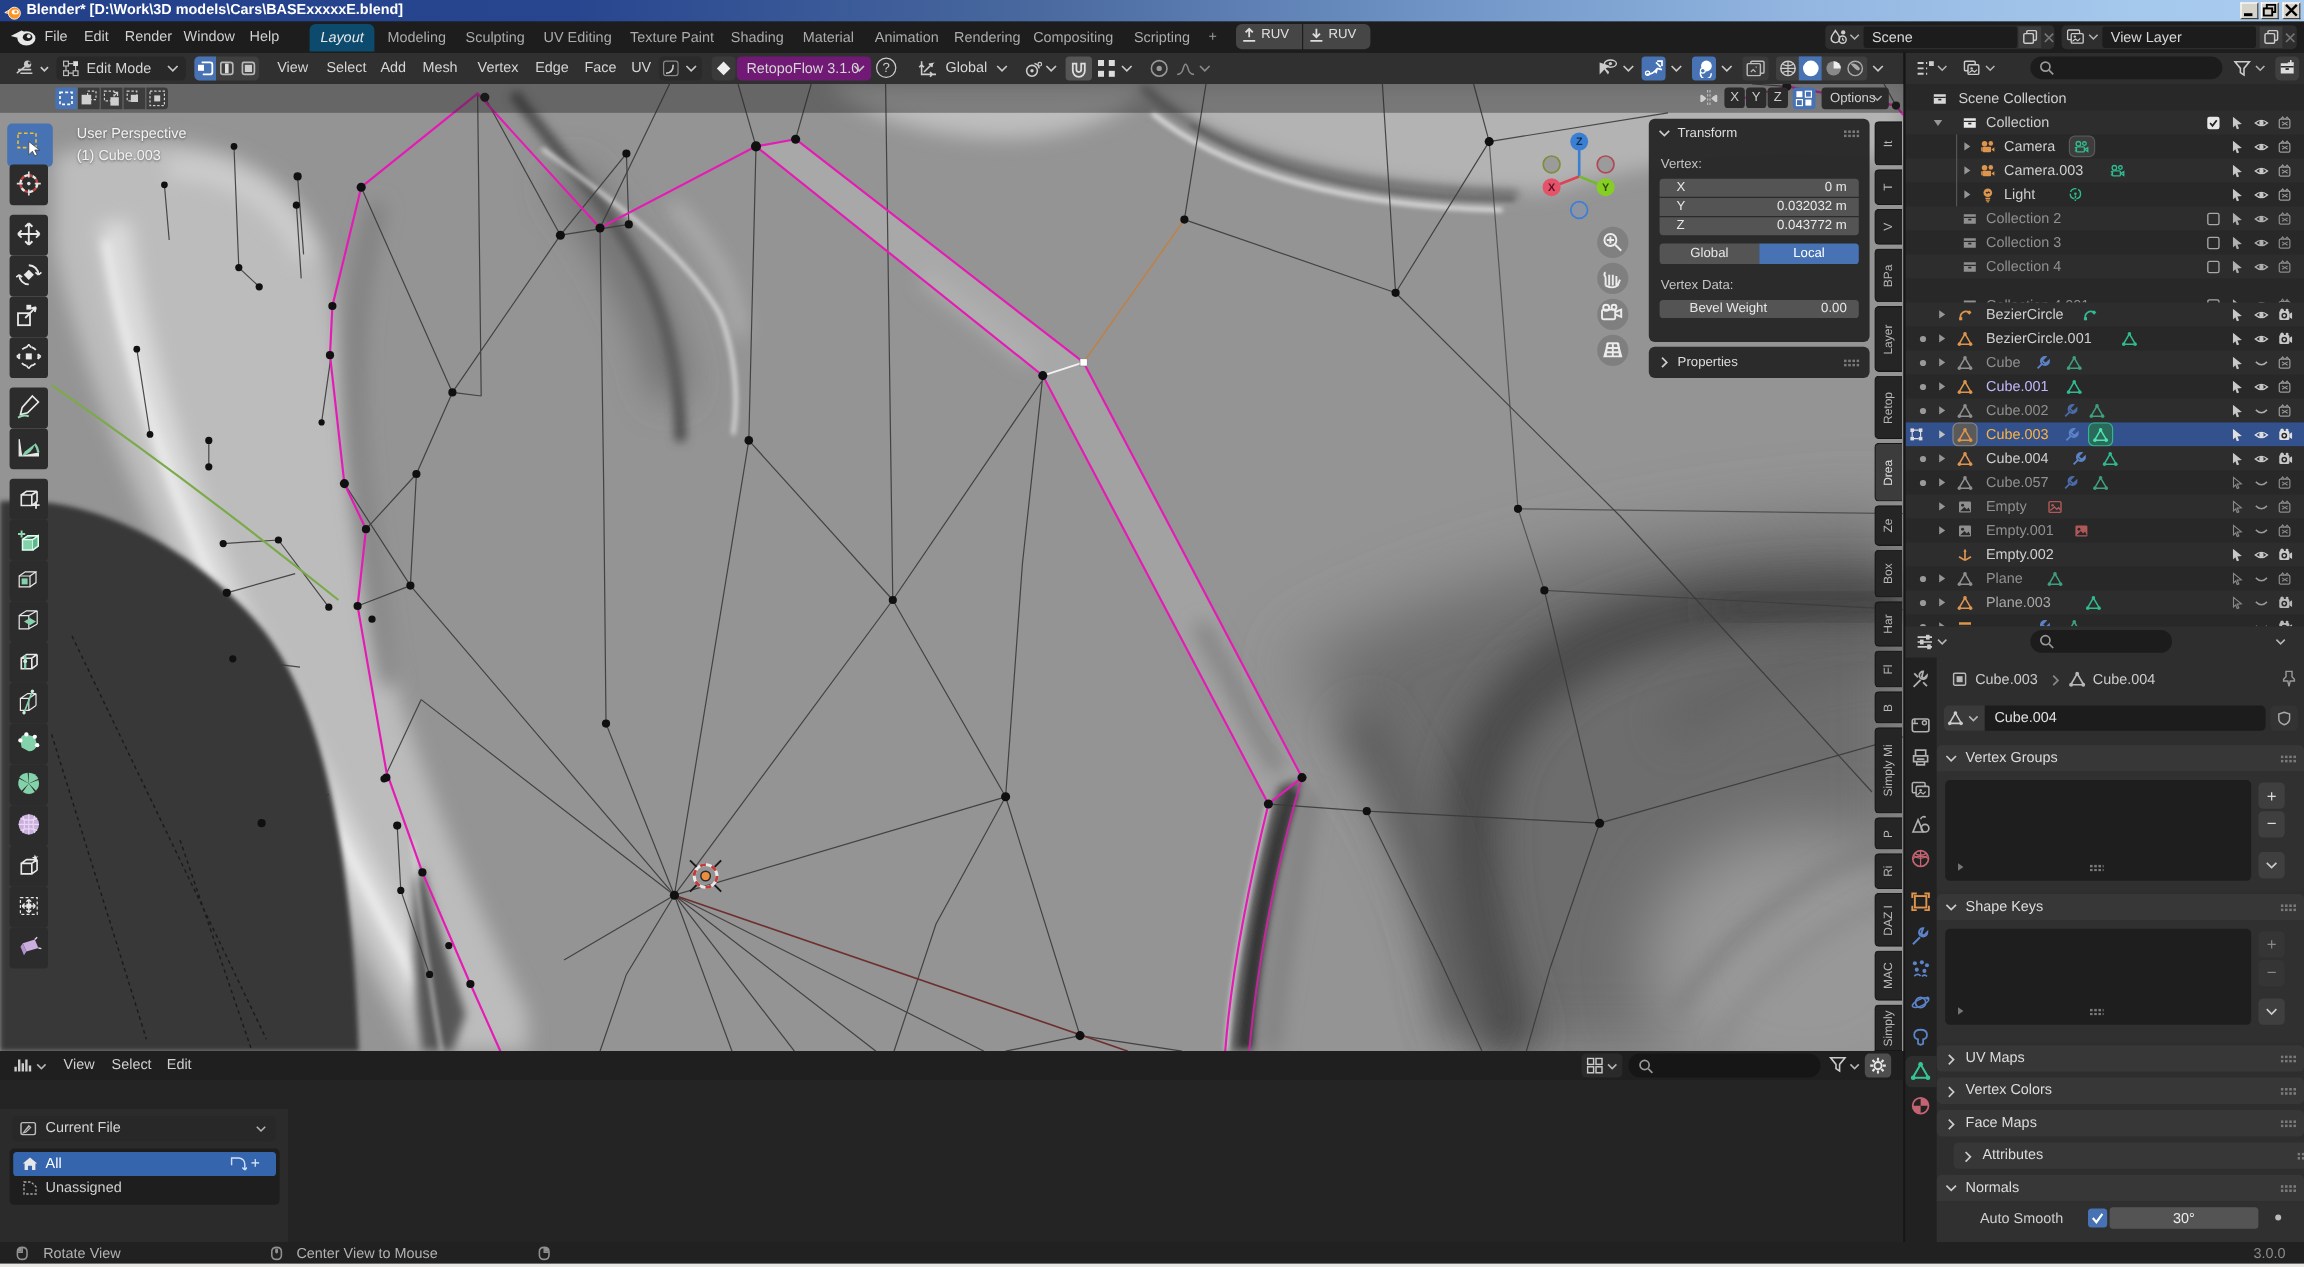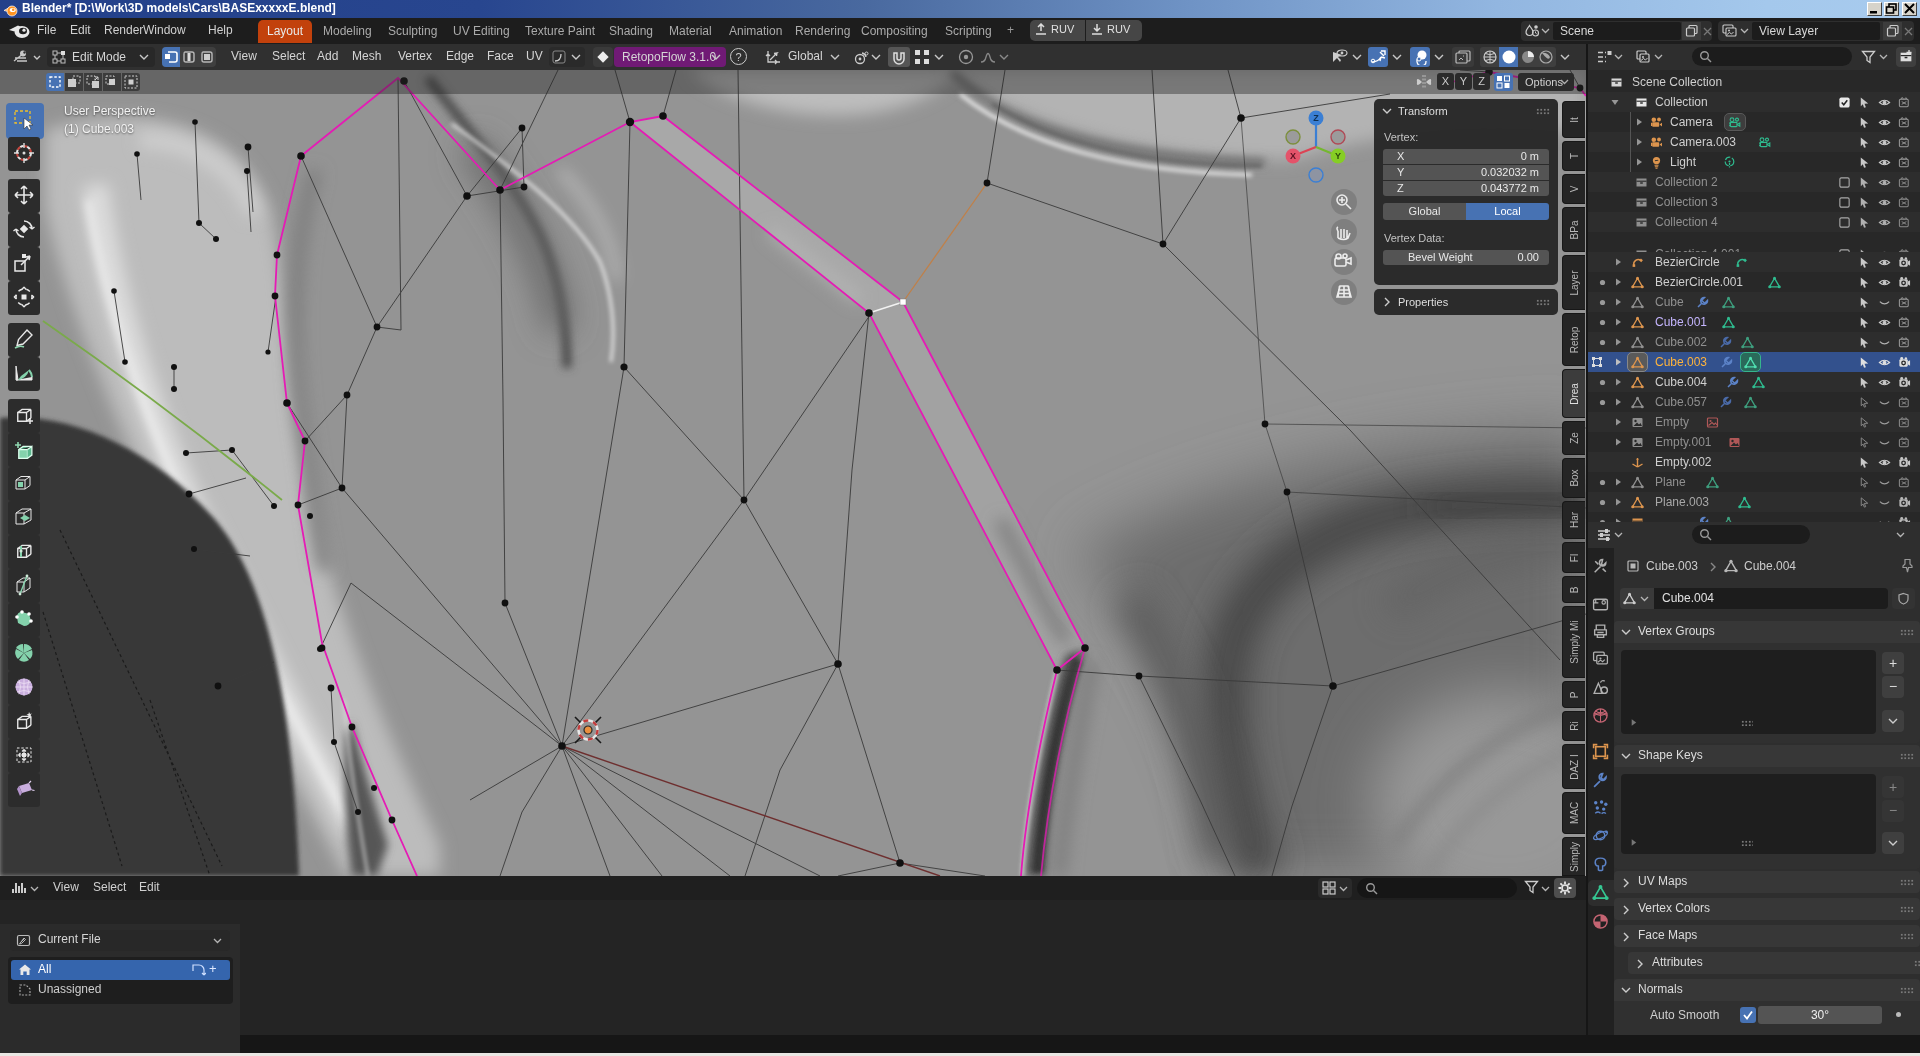--- a/index.html
+++ b/index.html
@@ -13,21 +13,21 @@
   background:linear-gradient(90deg,#23408a 0%, #28468f 25%, #49699f 45%, #6f93c5 62%, #92b6e0 78%, #a4c8ec 92%, #a8cbee 100%); }
 #titlebar .ttext { position:absolute; left:22px; top:1px; color:#fff; font-size:12px; font-weight:bold; letter-spacing:0px; }
 .winbtn { position:absolute; top:2px; width:15px; height:14px; background:#d6d3ca;
   border-top:1px solid #fff; border-left:1px solid #fff; border-right:1.5px solid #404040; border-bottom:1.5px solid #404040;
   color:#000; font-size:9px; text-align:center; line-height:12px; font-weight:bold;}
 
 
 #topbar { position:absolute; left:0; top:18px; width:1920px; height:26px; background:#1d1d1d; color:#d0d0d0; font-size:12px; }
 #topbar .m { position:absolute; top:5px; }
 .wtab { position:absolute; top:2px; height:23px; line-height:23px; padding:0 9px; color:#ababab; border-radius:5px 5px 0 0; }
-.wtab.act { background:#c2410c; color:#e8e8e8; }
+.wtab.act { background:#0c4a6e; color:#e8e8e8;font-style:italic; }
 
 
 #vphead { position:absolute; left:0; top:44px; width:1586px; height:26px; background:#303030; color:#d5d5d5; font-size:12px; }
 #vphead .m { position:absolute; top:5px; }
 .hbtn { position:absolute; background:#282828; border-radius:4px; color:#d5d5d5; }
 
 
 #vp { position:absolute; left:0; top:70px; width:1586px; height:806px; background:#ababab; overflow:hidden; }
 #toolsettings { position:absolute; left:0; top:0; width:1586px; height:24px; background:rgba(38,38,38,0.42); }
 #vptext { position:absolute; left:64px; top:34px; color:#f2f2f2; font-size:12px; text-shadow:0 1px 2px rgba(0,0,0,.5); }
@@ -110,21 +110,21 @@
 <div id="topbar">
   <svg class="abs" style="left:8px;top:4px" width="24" height="18" viewBox="0 0 24 18">
     <ellipse cx="14" cy="10" rx="7.5" ry="6" fill="#e8e8e8"></ellipse>
     <ellipse cx="15" cy="9" rx="4" ry="3.2" fill="#1d1d1d"></ellipse>
     <circle cx="16" cy="8.2" r="1.6" fill="#e8e8e8"></circle>
     <path d="M1,8 L10,3.5 L13,5 L6.5,9.5 Z" fill="#e8e8e8"></path>
   </svg>
   <div class="m" style="left:37px">File</div>
   <div class="m" style="left:70px">Edit</div>
   <div class="m" style="left:104px">Render</div>
-  <div class="m" style="left:143px">Window</div>
+  <div class="m" style="left:153px">Window</div>
   <div class="m" style="left:208px">Help</div>
   <div class="wtab act" style="left:258px">Layout</div>
   <div class="wtab" style="left:314px">Modeling</div>
   <div class="wtab" style="left:379px">Sculpting</div>
   <div class="wtab" style="left:444px">UV Editing</div>
   <div class="wtab" style="left:516px">Texture Paint</div>
   <div class="wtab" style="left:600px">Shading</div>
   <div class="wtab" style="left:660px">Material</div>
   <div class="wtab" style="left:720px">Animation</div>
   <div class="wtab" style="left:786px">Rendering</div>
@@ -1805,15 +1805,34 @@
       <div class="abs" style="left:3px;top:23px;width:219px;height:20px;color:#cfcfcf">
         <svg class="abs" style="left:7px;top:3px" width="14" height="14" viewBox="0 0 14 14">
               <path d="M2,2 L8,2 L12,6 L12,12 L2,12 Z" fill="none" stroke="#aaa" stroke-width="1.1" stroke-dasharray="2 1.4"></path>
             </svg>
         <span class="abs" style="left:27px;top:2px;font-size:12px">Unassigned</span>
       </div>
     </div>
   </div>
 </div>
 
+<div id="status">
+  <svg class="abs" style="left:13px;top:3px" width="11" height="13" viewBox="0 0 11 13">
+    <path d="M1.5,5 Q1.5,1.5 5.5,1.5 Q9.5,1.5 9.5,5 L9.5,8 Q9.5,11.5 5.5,11.5 Q1.5,11.5 1.5,8 Z" fill="none" stroke="#909090" stroke-width="1.3"></path>
+    <path d="M1.5,5.5 L5.5,5.5 L5.5,1.5" stroke="#909090" stroke-width="1.2" fill="none"></path>
+        <path d="M2,2.5 Q3,1.8 5,1.7 L5,5 L2,5 Z" fill="#909090"></path>
+  </svg>
+  <svg class="abs" style="left:225px;top:3px" width="11" height="13" viewBox="0 0 11 13">
+    <path d="M1.5,5 Q1.5,1.5 5.5,1.5 Q9.5,1.5 9.5,5 L9.5,8 Q9.5,11.5 5.5,11.5 Q1.5,11.5 1.5,8 Z" fill="none" stroke="#909090" stroke-width="1.3"></path>
+    <rect x="4.3" y="2.5" width="2.4" height="4" rx="1.2" fill="#909090"></rect>
+  </svg>
+  <svg class="abs" style="left:448px;top:3px" width="11" height="13" viewBox="0 0 11 13">
+    <path d="M1.5,5 Q1.5,1.5 5.5,1.5 Q9.5,1.5 9.5,5 L9.5,8 Q9.5,11.5 5.5,11.5 Q1.5,11.5 1.5,8 Z" fill="none" stroke="#909090" stroke-width="1.3"></path>
+    <path d="M9.5,5.5 L5.5,5.5 L5.5,1.5" stroke="#909090" stroke-width="1.2" fill="none"></path>
+        <path d="M9,2.5 Q8,1.8 6,1.7 L6,5 L9,5 Z" fill="#909090"></path>
+  </svg>
+  <div class="abs" style="left:36px;top:2px">Rotate View</div>
+  <div class="abs" style="left:247px;top:2px">Center View to Mouse</div>
+  <div class="abs" style="left:1878px;top:2px;color:#8a8a8a">3.0.0</div>
+</div>
 <div id="strip"></div>
 
 </div>
 
 </body></html>

